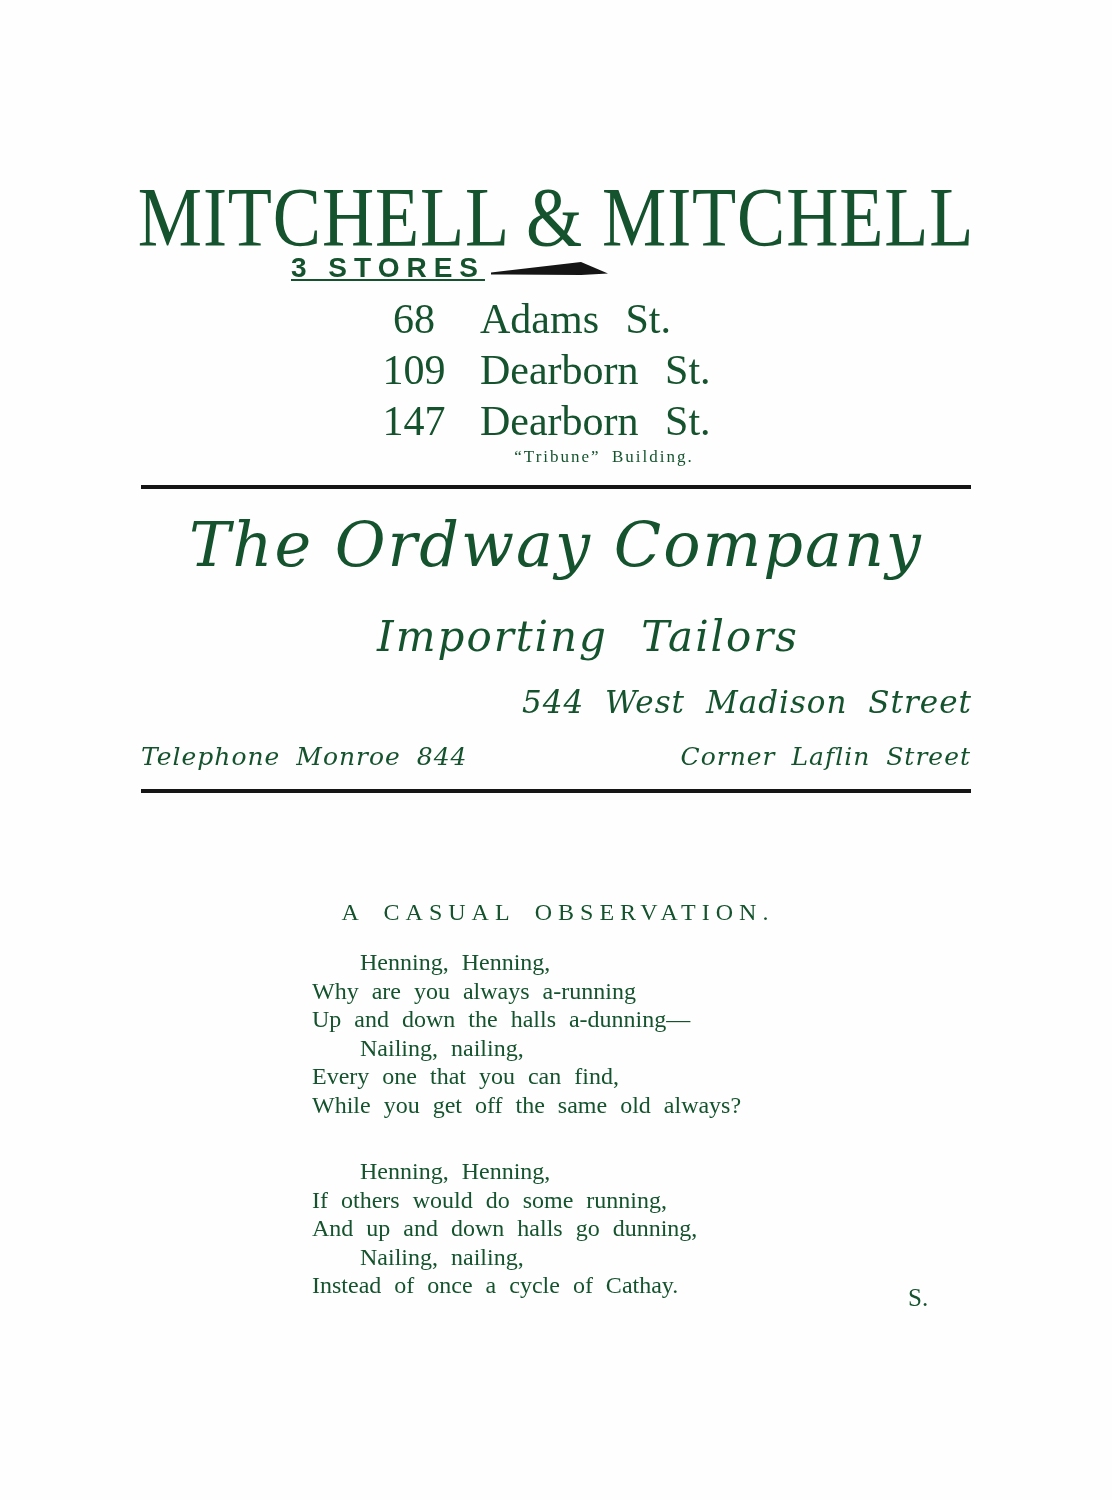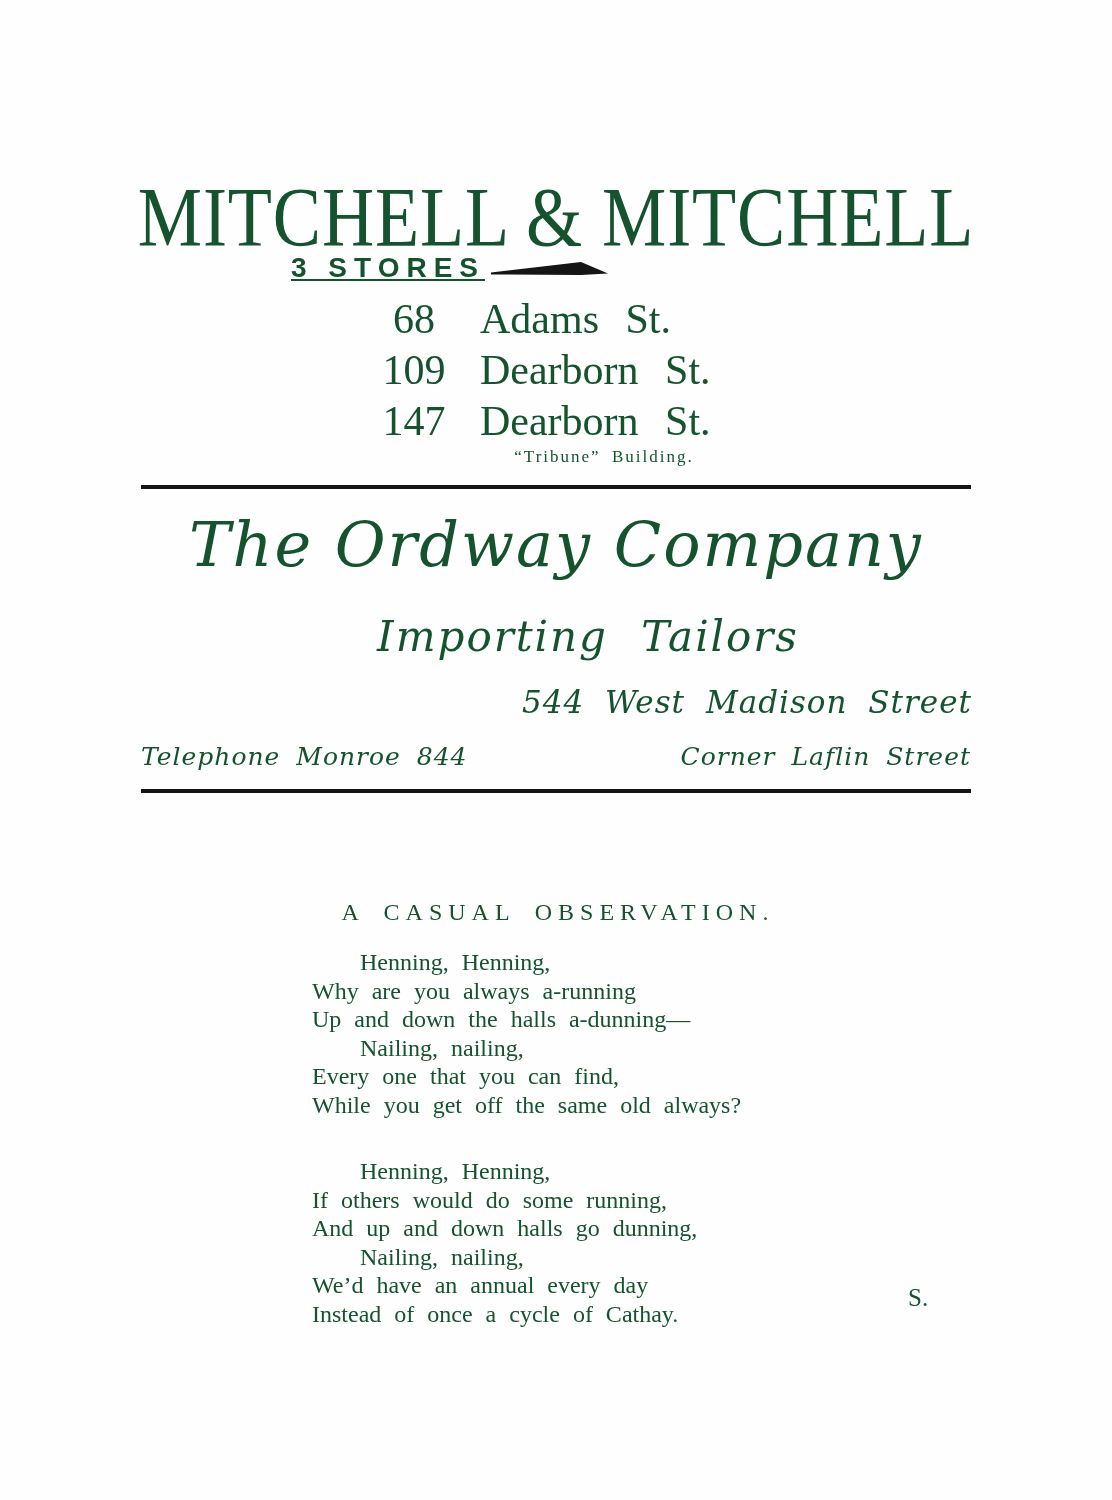--- a/index.html
+++ b/index.html
@@ -201,20 +201,19 @@
       <div class="line indent">Nailing, nailing,</div>
       <div class="line">Every one that you can find,</div>
       <div class="line">While you get off the same old always?</div>
     </div>
 
     <div class="stanza stanza-2">
       <div class="line indent">Henning, Henning,</div>
       <div class="line">If others would do some running,</div>
       <div class="line">And up and down halls go dunning,</div>
       <div class="line indent">Nailing, nailing,</div>
-      <div class="line">We’d have an annual every day</div>
       <div class="line">Instead of once a cycle of Cathay.</div>
     </div>
 
     <div class="poem-signature">S.</div>
   </div>
 
 </div>
 
 </body></html>

